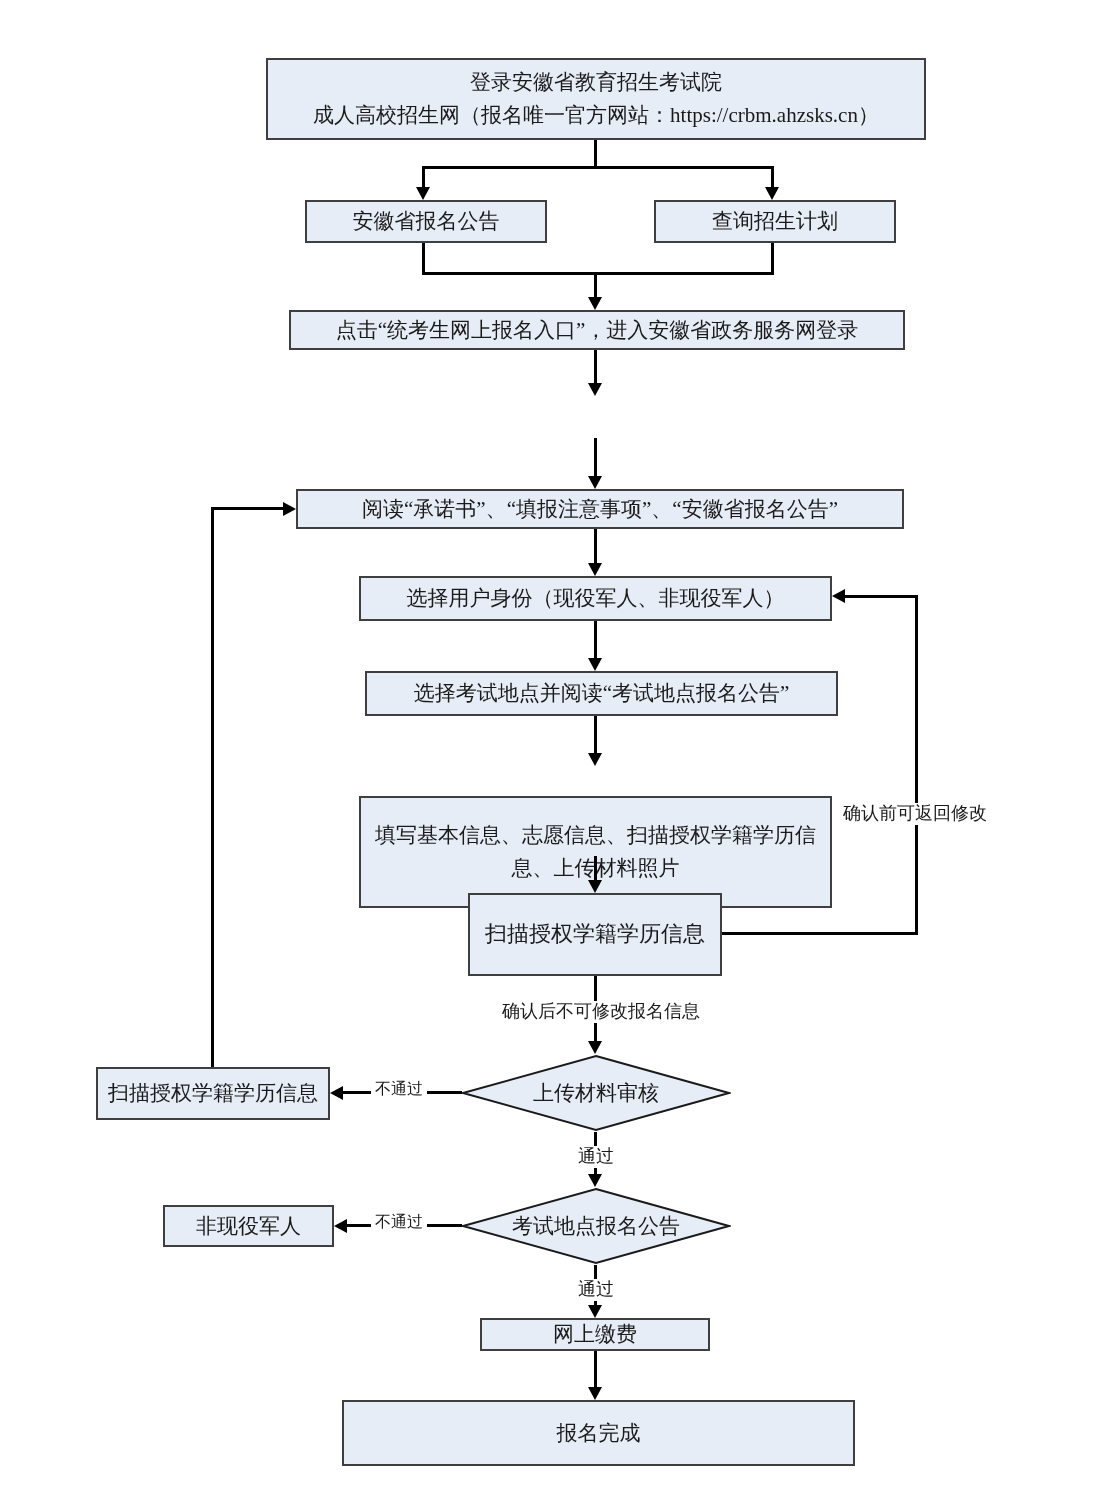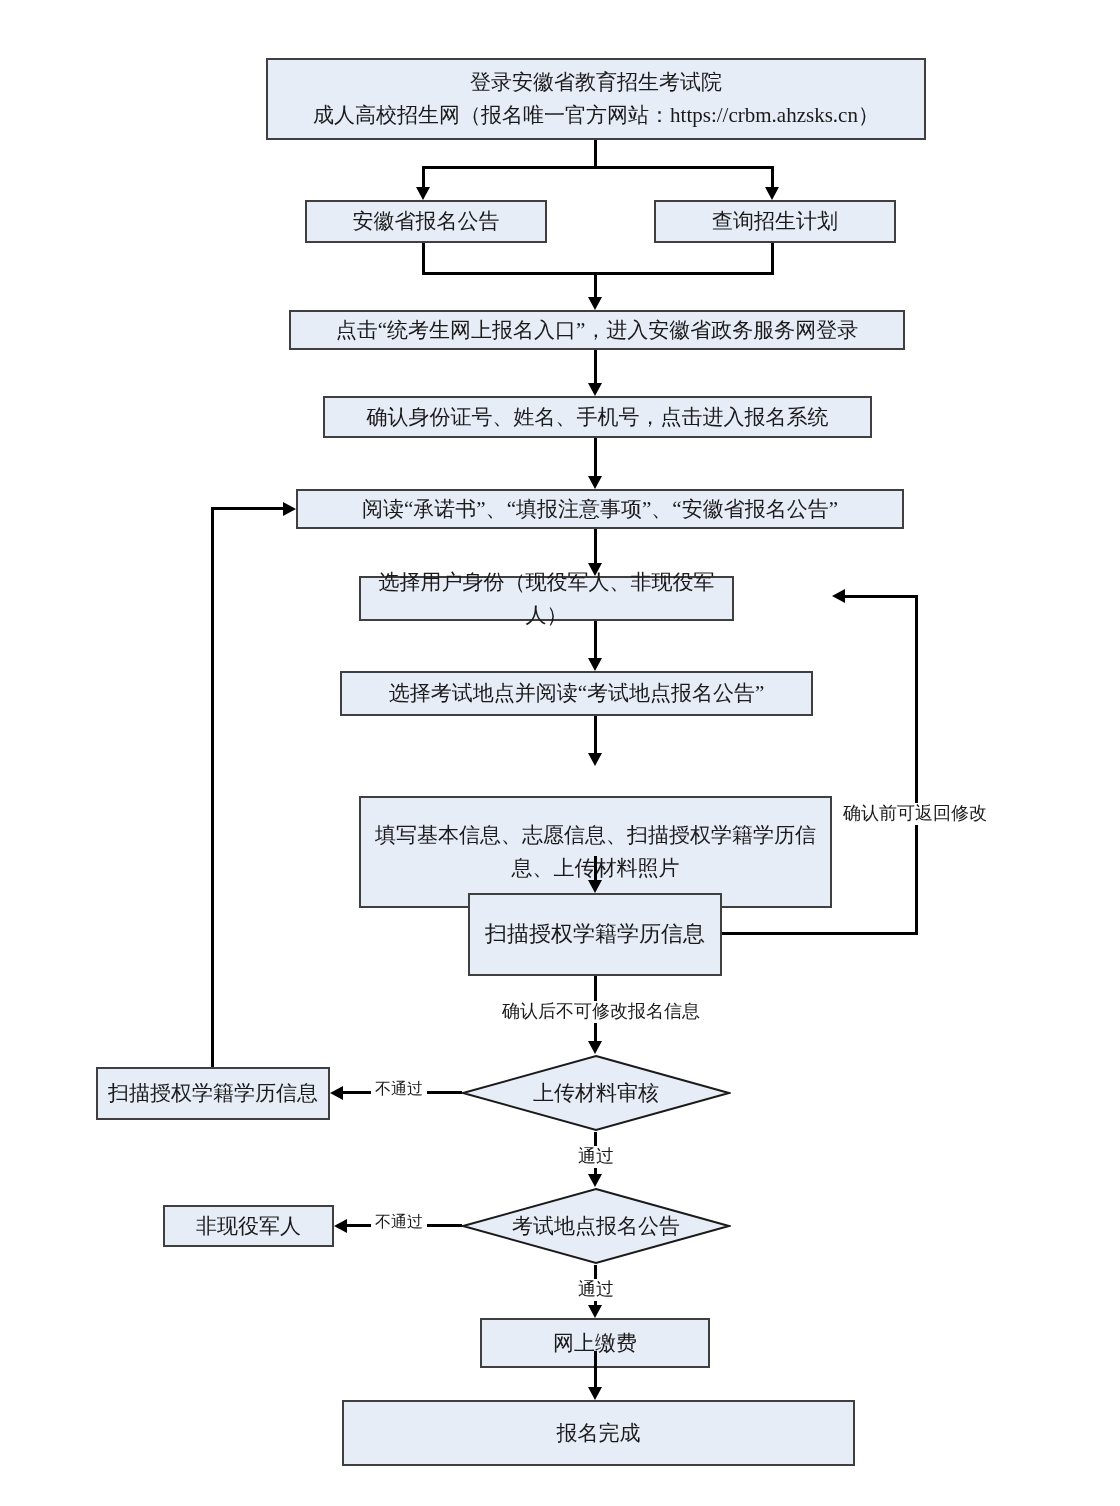--- a/index.html
+++ b/index.html
@@ -39,27 +39,27 @@
   
   .artifact{position:absolute;background:#bcbcbc;}
 
   
   .n-login{left:266px;top:10px;width:660px;height:82px;}
   .n-read-notice{left:305px;top:152px;width:242px;height:43px;}
   .n-query-plan{left:654px;top:152px;width:242px;height:43px;}
   .n-click-entry{left:289px;top:262px;width:616px;height:40px;}
   .n-confirm-identity{left:323px;top:348px;width:549px;height:42px;}
   .n-read-docs{left:296px;top:441px;width:608px;height:40px;}
-  .n-select-user{left:359px;top:528px;width:375px;height:45px;}
-  .n-select-location{left:340px;top:623px;width:473px;height:45px;align-items:center;}
+  .n-select-user{left:359px;top:528px;width:473px;height:45px;}
+  .n-select-location{left:365px;top:623px;width:473px;height:45px;align-items:center;}
   .n-fill-info{left:359px;top:748px;width:473px;height:112px;}
   .n-info-confirm{left:468px;top:845px;width:254px;height:83px;font-size:22px;}
   .n-correct-info{left:96px;top:1019px;width:234px;height:53px;}
   .n-register-end{left:163px;top:1157px;width:171px;height:42px;}
-  .n-pay-online{left:480px;top:1270px;width:230px;height:50px;padding:0 6px;}
+  .n-pay-online{left:480px;top:1270px;width:230px;height:33px;padding:0 6px;}
   .n-register-complete{left:342px;top:1352px;width:513px;height:66px;}
 </style>
 </head>
 <body>
 
 <div class="canvas">
 
   <div class="node n-login">
     <div>
       <div>登录安徽省教育招生考试院</div>
@@ -72,23 +72,20 @@
   </div>
 
   <div class="node n-query-plan">
     <span>查询招生计划</span>
   </div>
 
   <div class="node n-click-entry">
     <span>点击“统考生网上报名入口”，进入安徽省政务服务网登录</span>
   </div>
 
-  <div class="node n-confirm-identity">
-    <span>确认身份证号、姓名、手机号，点击进入报名系统</span>
-  </div>
 
   <div class="node n-read-docs">
     <span>阅读“承诺书”、“填报注意事项”、“安徽省报名公告”</span>
   </div>
 
   <div class="node n-select-user">
     <span>选择用户身份（现役军人、非现役军人）</span>
   </div>
 
   <div class="node n-select-location">

